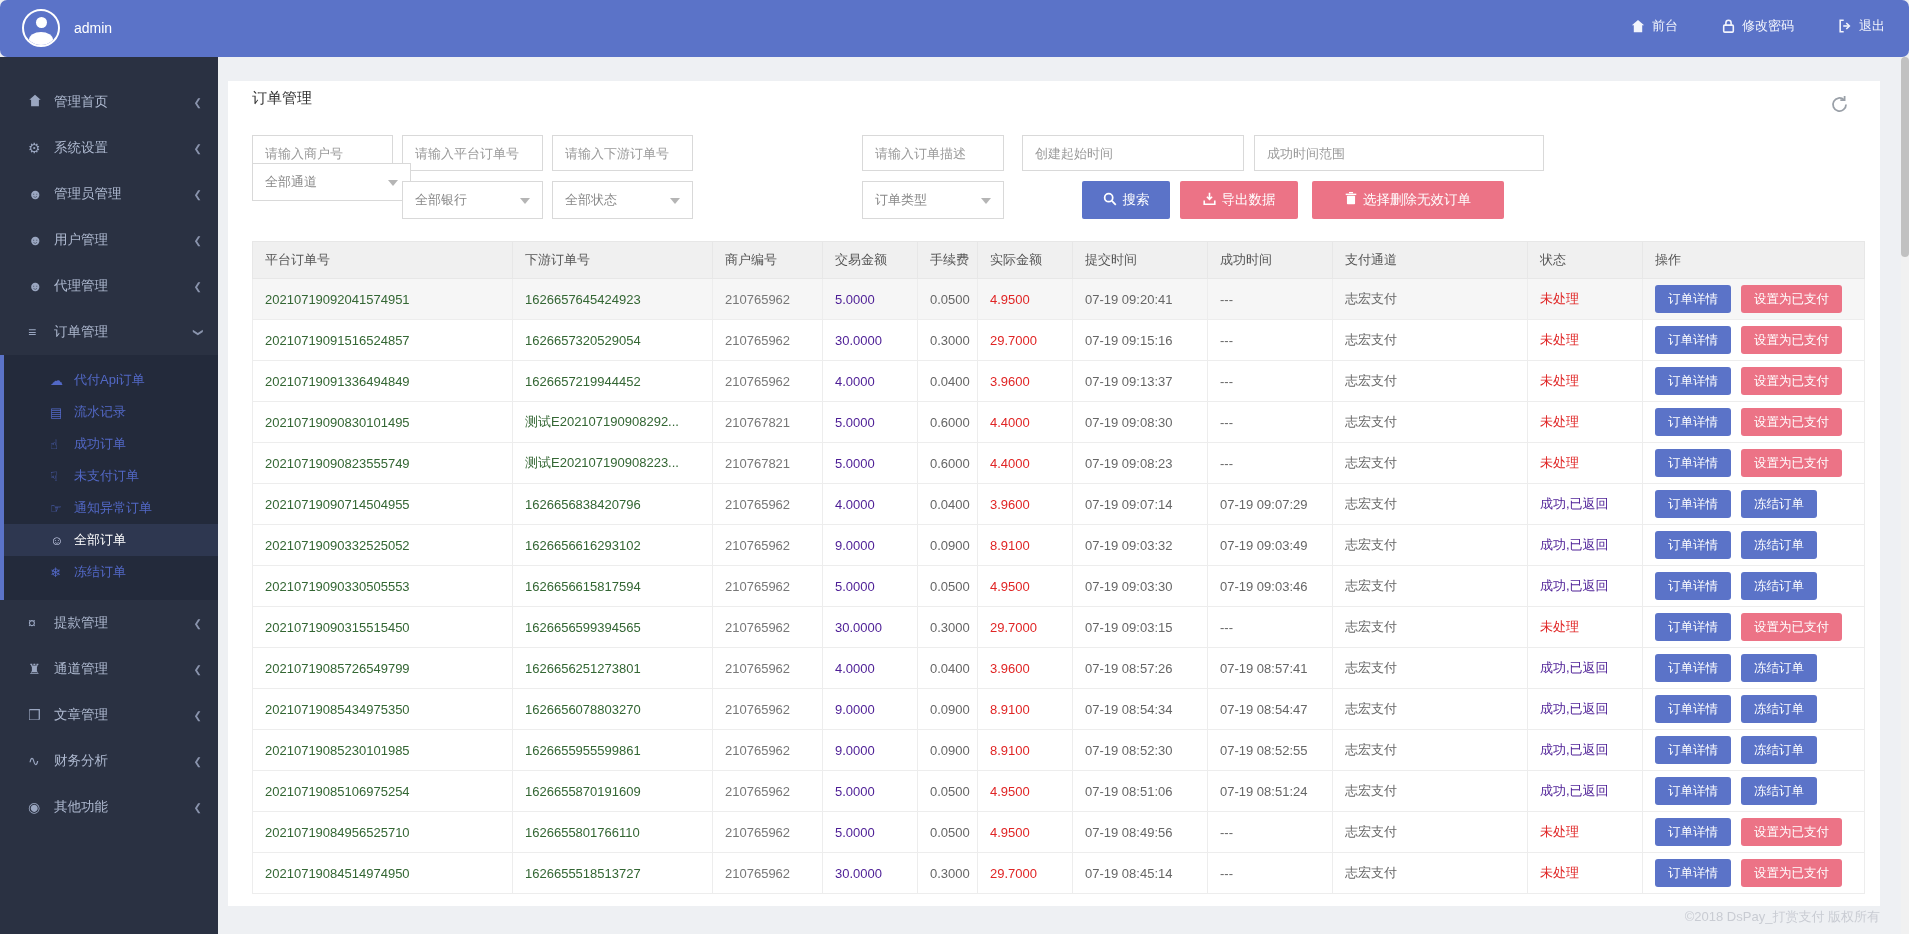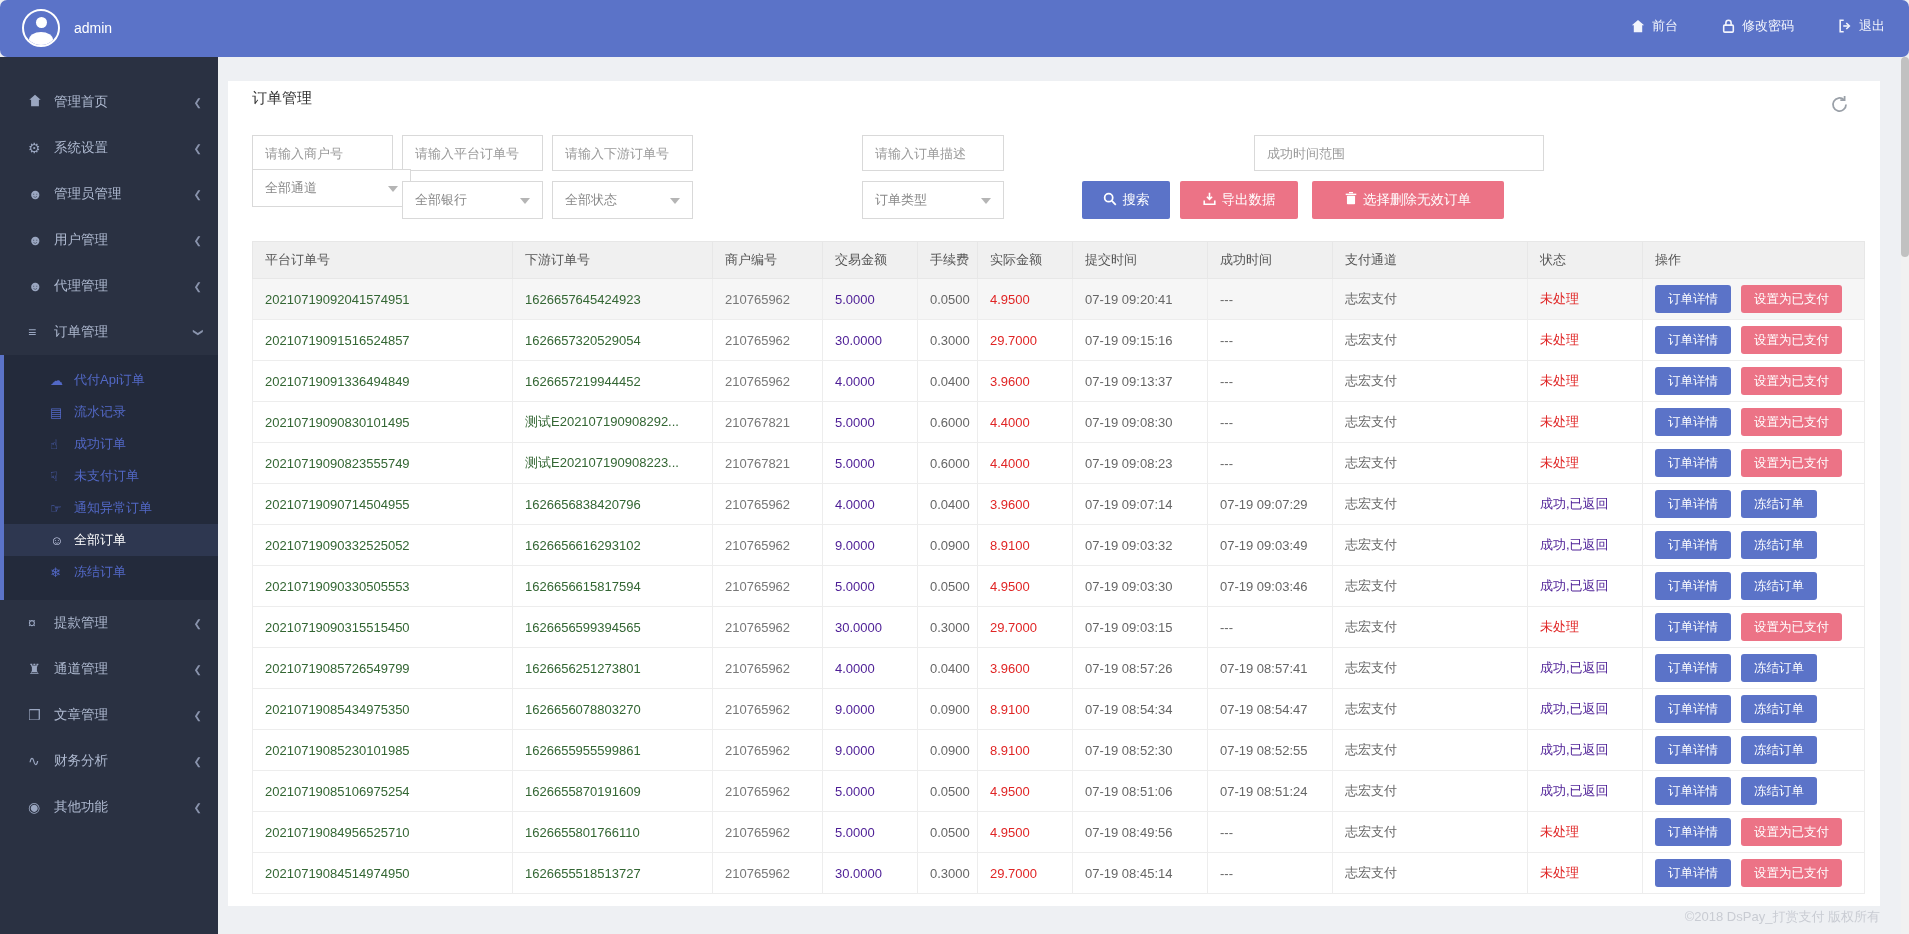--- a/index.html
+++ b/index.html
@@ -208,23 +208,24 @@
     <svg width="19" height="19" viewBox="0 0 16 16">
         <path d="M13.5 8a5.5 5.5 0 1 1-1.7-3.97" fill="none" stroke="currentColor" stroke-width="1.5"></path>
         <path d="M12.3 0.8v3.6H8.7" fill="none" stroke="currentColor" stroke-width="1.5"></path>
       </svg>
   </button>
 
   <input class="f-input" style="left: 24px; top: 54px; width: 141px;" placeholder="请输入商户号">
   <input class="f-input" style="left: 174px; top: 54px; width: 141px;" placeholder="请输入平台订单号">
   <input class="f-input" style="left: 324px; top: 54px; width: 141px;" placeholder="请输入下游订单号">
   <input class="f-input" style="left: 634px; top: 54px; width: 142px;" placeholder="请输入订单描述">
+  <input class="f-input" style="left: 794px; top: 54px; width: 222px;" placeholder="创建起始时间">
   <input class="f-input" style="left: 1026px; top: 54px; width: 290px;" placeholder="成功时间范围">
 
-  <div class="f-select" style="left:24px; top:88px; width:159px;text-align:right;">
+  <div class="f-select" style="left:24px; top:82px; width:159px;text-align:right;">
     <span>全部通道</span>
     <span class="caret"></span>
   </div>
   <div class="f-select" style="left:174px; top:100px; width:141px;">
     <span>全部银行</span>
     <span class="caret"></span>
   </div>
   <div class="f-select" style="left:324px; top:100px; width:141px;">
     <span>全部状态</span>
     <span class="caret"></span>

